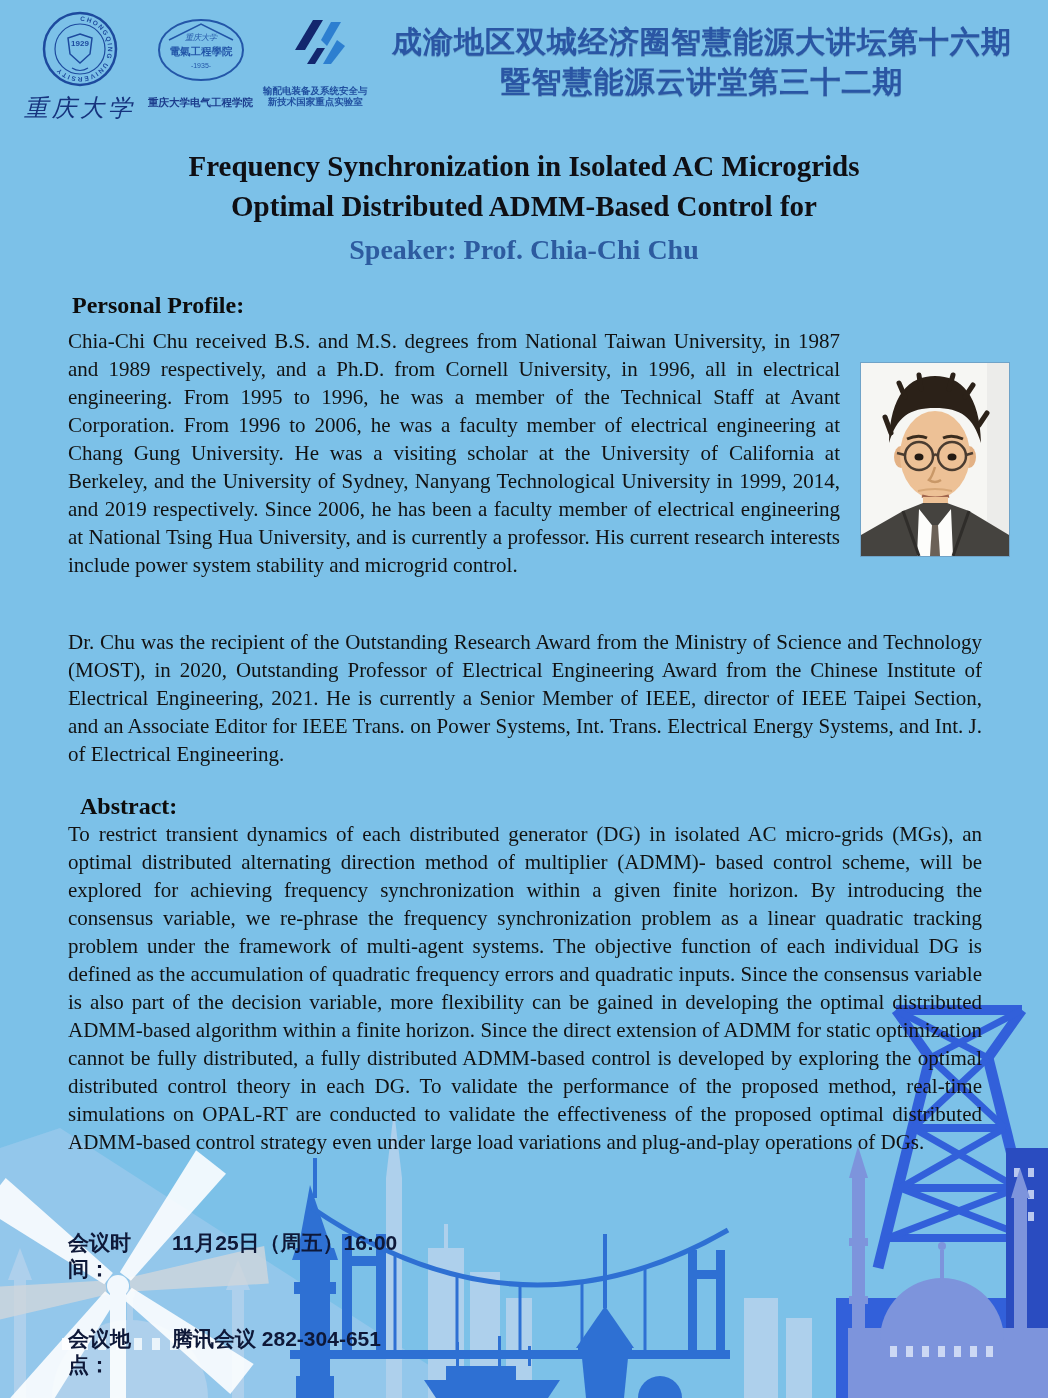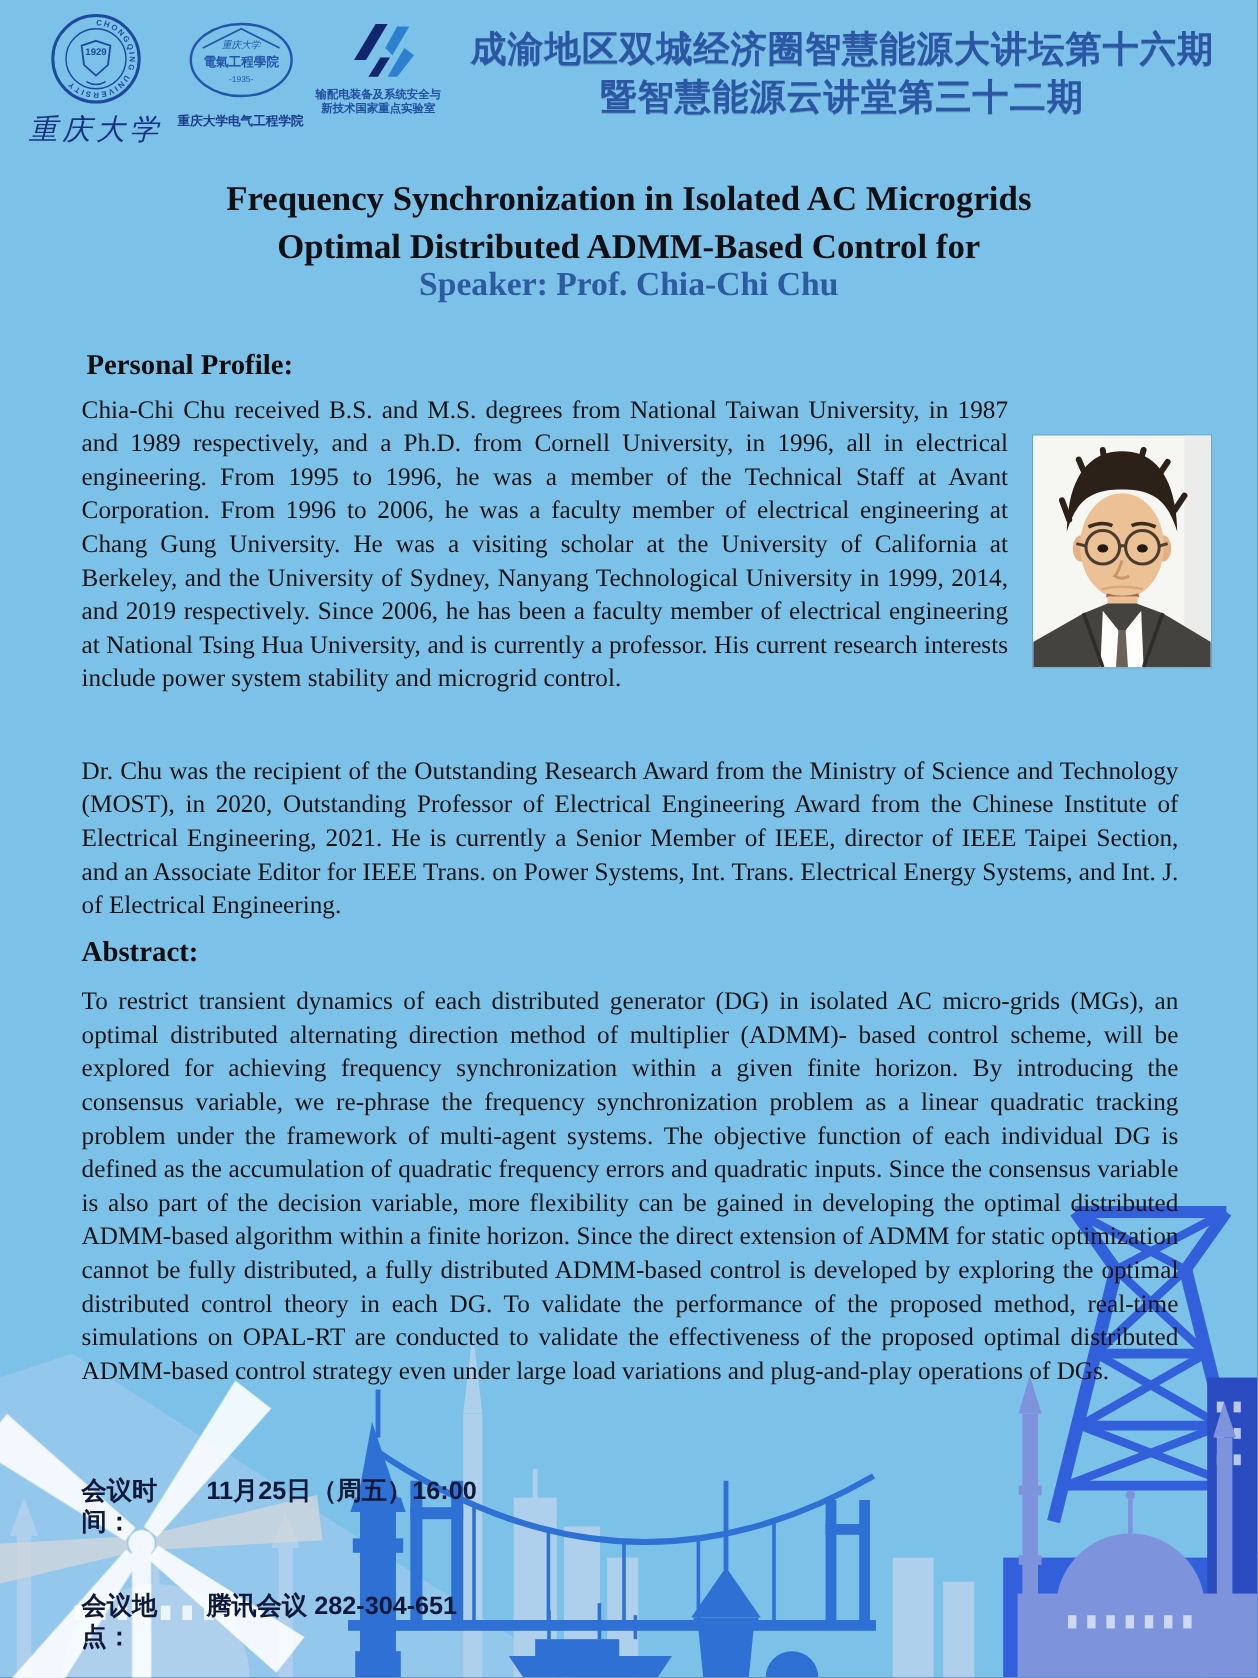--- a/index.html
+++ b/index.html
@@ -8,33 +8,33 @@
     background:#7cc1e8;overflow:hidden;
     font-family:"Liberation Serif", serif;color:#121212;
   }
   
   .logos{position:absolute;left:22px;top:10px;display:flex;gap:10px;align-items:flex-start;}
   .logo-block{display:flex;flex-direction:column;align-items:center;}
   .logo-caption{color:#1c3c8c;font-weight:bold;text-align:center;
     font-family:"Liberation Sans",sans-serif;line-height:1.2;}
   .seal-caption{font-family:"Liberation Serif",serif;font-style:italic;
     font-size:24px;letter-spacing:4px;color:#16337d;margin-top:4px;}
-  .college-caption{font-size:10.5px;margin-top:6px;font-family:Liberation Serif, serif;}
-  .lab-caption{font-size:9.5px;margin-top:0;color:#2150a0;}
+  .college-caption{font-size:10.5px;margin-top:6px;}
+  .lab-caption{font-size:9.5px;margin-top:11px;color:#2150a0;}
   
   .cn-title{
     position:absolute;left:340px;top:22px;width:724px;text-align:center;
     font-family:"Liberation Sans",sans-serif;font-weight:bold;
     font-size:30px;line-height:40px;letter-spacing:1px;color:#2a56a4;
     text-shadow:0 1px 0 rgba(20,40,90,.25);
   }
   
   .en-title{position:absolute;top:146px;left:0;width:100%;text-align:center;
     font-weight:bold;font-size:29px;line-height:40px;color:#0f0f14;}
-  .speaker{position:absolute;top:222px;left:0;width:100%;text-align:center;
+  .speaker{position:absolute;top:234px;left:0;width:100%;text-align:center;
     font-weight:bold;font-size:28px;color:#2d5b9f;}
   
   .sec-heading{position:absolute;left:68px;font-weight:bold;font-size:24px;color:#0d0d0d;}
   .profile-row{position:absolute;left:68px;top:327px;width:944px;display:flex;}
   .profile-text{width:772px;font-size:21px;line-height:28px;text-align:justify;}
   .photo-frame{flex:none;margin-left:21px;margin-top:36px;width:148px;height:193px;
     background:#f6f6f3;box-shadow:0 0 0 1px rgba(90,110,140,.35);}
   .para2{position:absolute;left:68px;top:628px;width:914px;
     font-size:21px;line-height:28px;text-align:justify;}
   .abstract-para{position:absolute;left:68px;top:820px;width:914px;
@@ -258,21 +258,21 @@
         <polygon points="0,193 0,172 42,148 62,140 86,140 108,148 148,172 148,193" fill="#45433f"></polygon>
         <polygon points="58,146 74,166 90,146 92,193 56,193" fill="#fdfdfb"></polygon>
         <polygon points="71,162 77,162 79,193 69,193" fill="#6b6157"></polygon>
         <path d="M42,148 L58,193 M108,148 L92,193" stroke="#2f2d2a" stroke-width="3"></path>
       </svg>
     </div>
   </div>
 
   <p class="para2 content-z" style="margin:0;">Dr. Chu was the recipient of the Outstanding Research Award from the Ministry of Science and Technology (MOST), in 2020, Outstanding Professor of Electrical Engineering Award from the Chinese Institute of Electrical Engineering, 2021. He is currently a Senior Member of IEEE, director of IEEE Taipei Section, and an Associate Editor for IEEE Trans. on Power Systems, Int. Trans. Electrical Energy Systems, and Int. J. of Electrical Engineering.</p>
 
-  <h2 class="sec-heading content-z" style="top:781px;margin:0;">Abstract:</h2>
+  <h2 class="sec-heading content-z" style="top:781px;margin:12px;">Abstract:</h2>
   <p class="abstract-para content-z" style="margin:0;">To restrict transient dynamics of each distributed generator (DG) in isolated AC micro-grids (MGs), an optimal distributed alternating direction method of multiplier (ADMM)- based control scheme, will be explored for achieving frequency synchronization within a given finite horizon. By introducing the consensus variable, we re-phrase the frequency synchronization problem as a linear quadratic tracking problem under the framework of multi-agent systems. The objective function of each individual DG is defined as the accumulation of quadratic frequency errors and quadratic inputs. Since the consensus variable is also part of the decision variable, more flexibility can be gained in developing the optimal distributed ADMM-based algorithm within a finite horizon. Since the direct extension of ADMM for static optimization cannot be fully distributed, a fully distributed ADMM-based control is developed by exploring the optimal distributed control theory in each DG. To validate the performance of the proposed method, real-time simulations on OPAL-RT are conducted to validate the effectiveness of the proposed optimal distributed ADMM-based control strategy even under large load variations and plug-and-play operations of DGs.</p>
 
   <div class="meeting">
     <div class="meeting-row">
       <span class="meeting-label">会议时间：</span>
       <span class="meeting-value">11月25日（周五）16:00</span>
     </div>
     <div class="meeting-row">
       <span class="meeting-label">会议地点：</span>
       <span class="meeting-value">腾讯会议 282-304-651</span>

